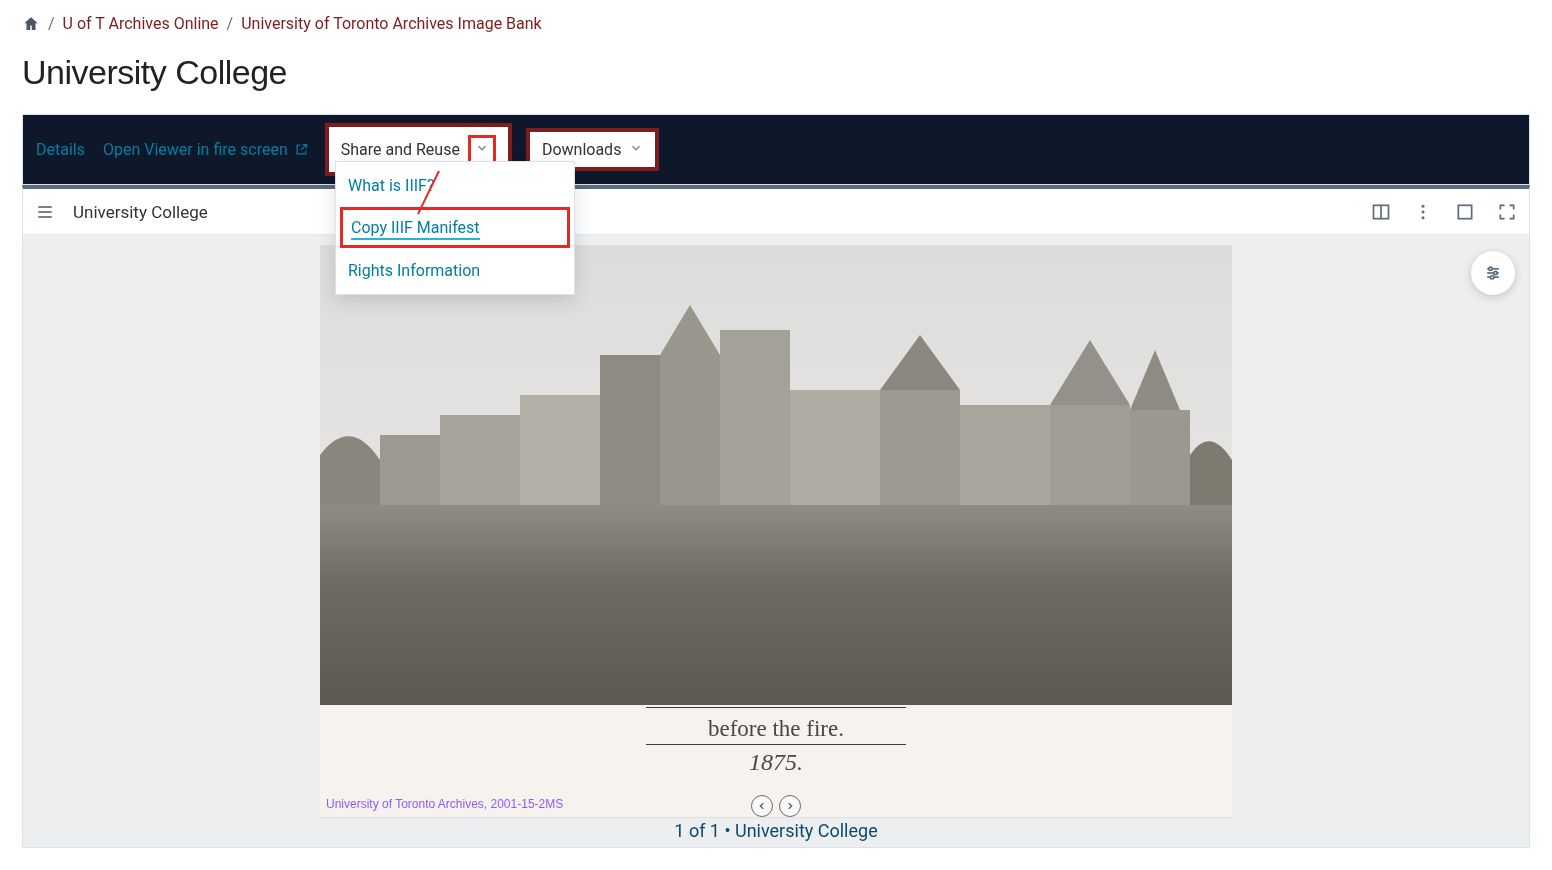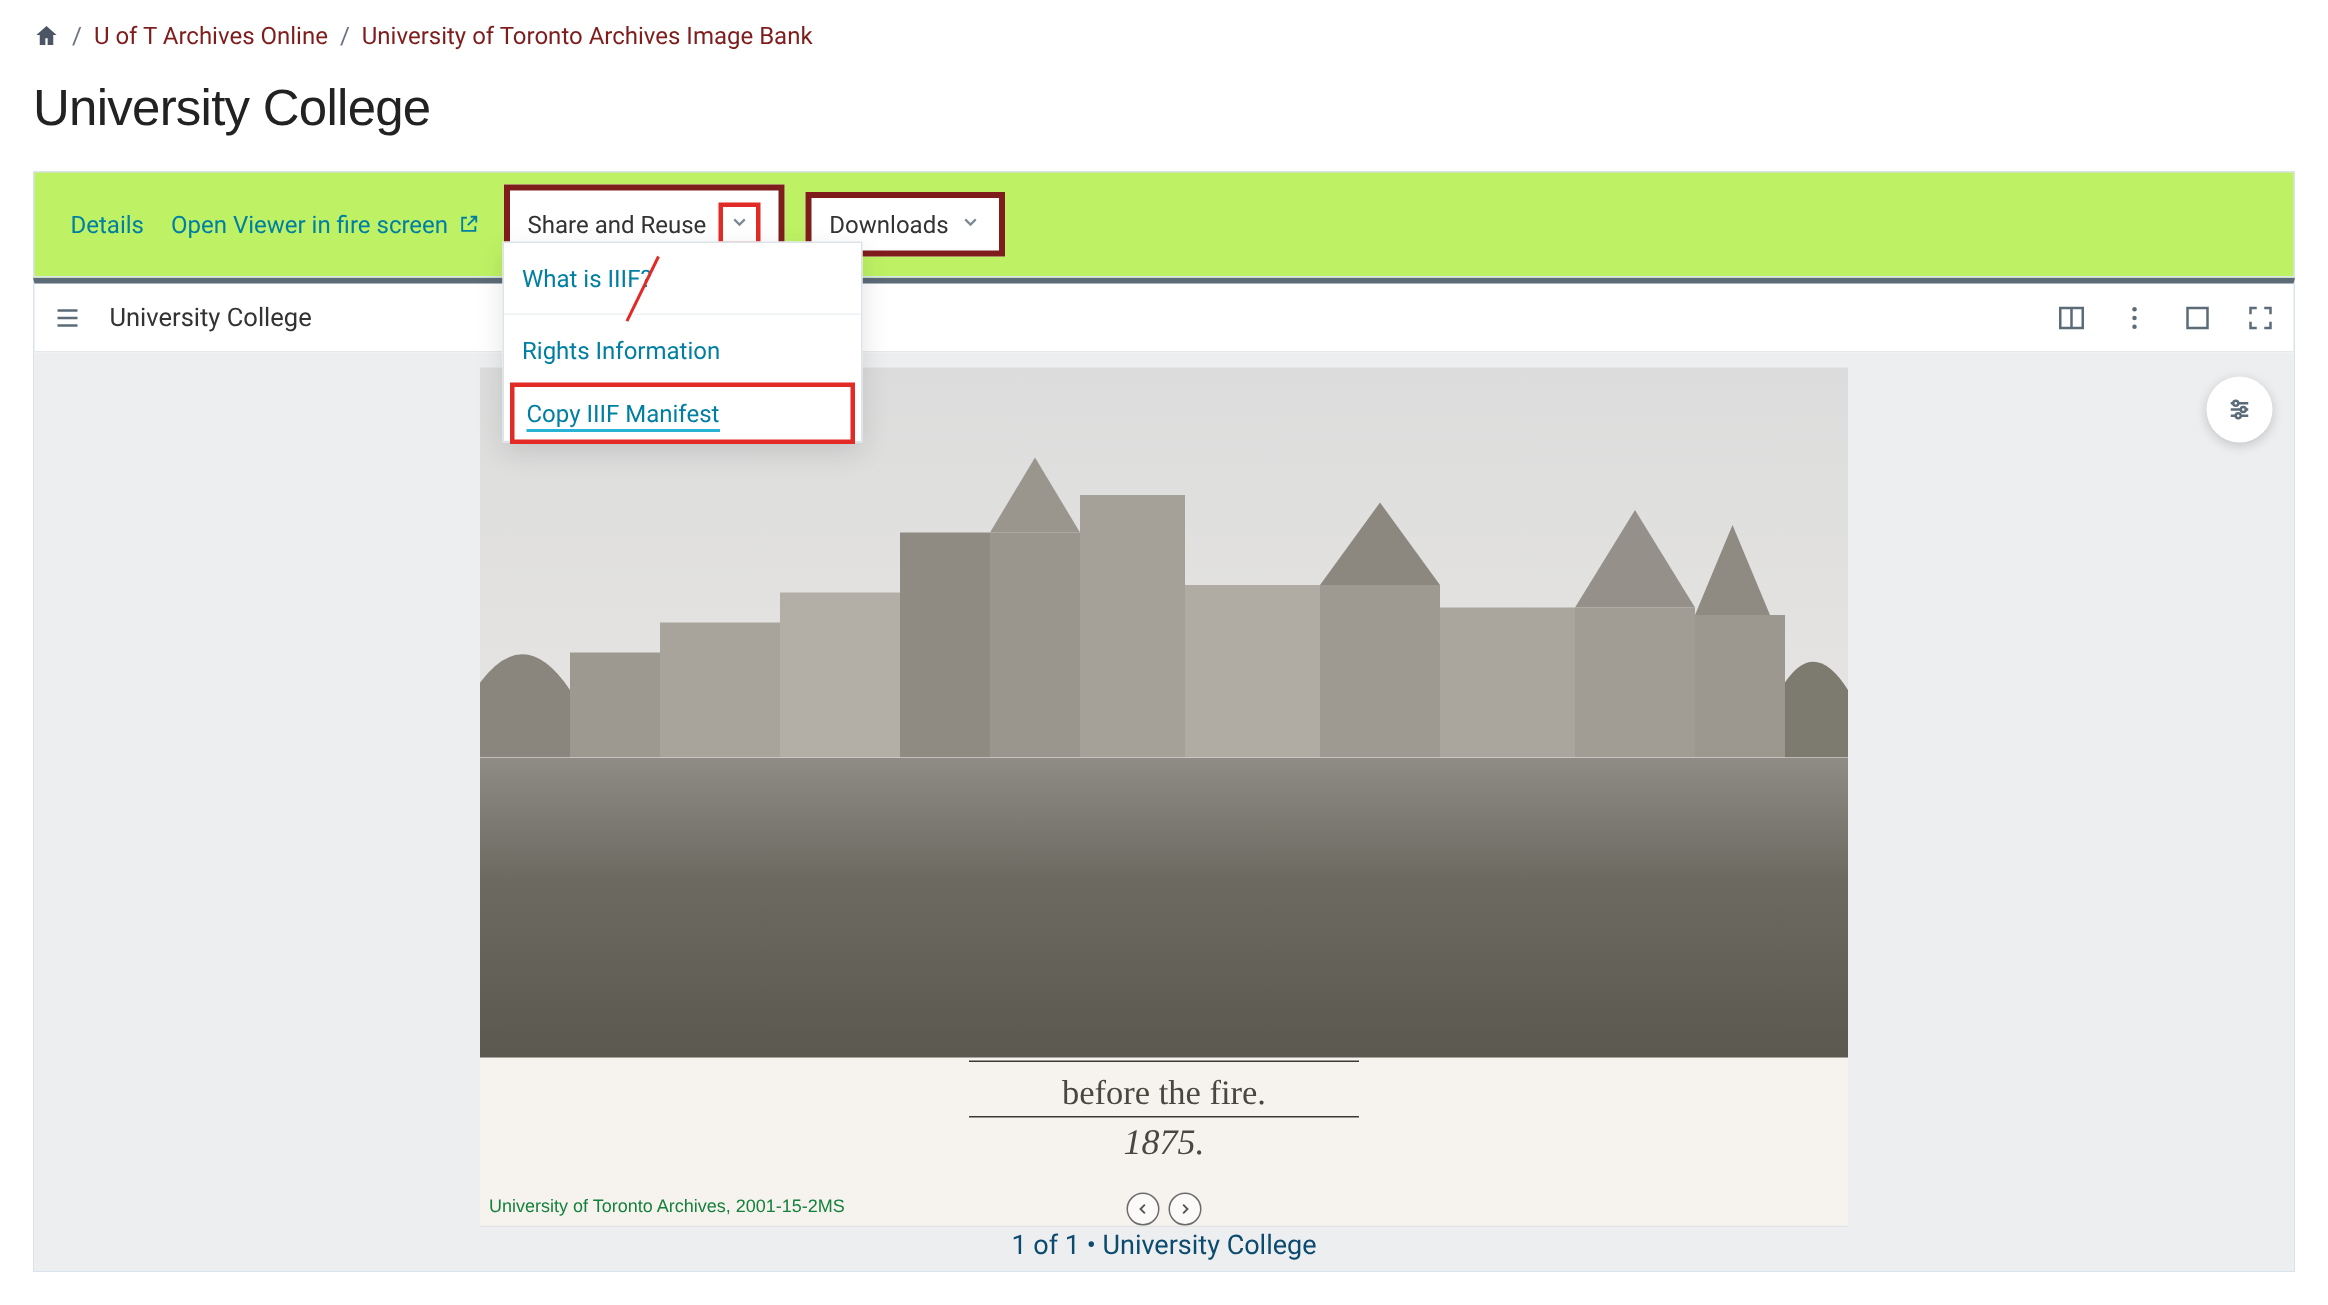--- a/index.html
+++ b/index.html
@@ -31,22 +31,22 @@
     font-size: 34px;
     padding: 12px 22px 22px 22px;
     letter-spacing: -0.5px;
     color: #222;
   }
 
   
   .toolbar-wrap {
     margin: 0 22px;
     border: 1px solid #d9e4ec;
-    background: #bef264;
-    padding: 8px 22px;
+    background: #0f172a;
+    padding: 8px 11px;
     display: flex;
     align-items: center;
     gap: 14px;
     position: relative;
   }
   .toolbar-wrap .link {
     color: #007fa3;
     font-size: 16px;
     padding: 6px 2px;
     display: inline-flex;
@@ -178,21 +178,21 @@
     color: #4a473f;
     text-align:center;
   }
   .photo-caption .scriptline { font-size: 23px; padding-top: 6px; }
   .photo-caption .year { font-size: 24px; padding-top: 2px; font-style: italic;}
   .photo-caption .rule {
     width: 260px; height:1px; background:#3d3a33; margin: 2px auto;
   }
   .photo-caption .cred {
     position:absolute; left:6px; bottom:6px; font-family: Arial, sans-serif;
-    font-size: 12px; color:#15803d; font-style:normal;
+    font-size: 12px; color:#8b5cf6; font-style:normal;
   }
 
   .nav-arrows {
     position:absolute;
     left:50%; transform:translateX(-50%);
     bottom: 30px;
     display:flex; gap:6px;
     z-index: 5;
   }
   .nav-arrows .circ {
@@ -265,24 +265,24 @@
       <svg width="14" height="14" viewBox="0 0 24 24" fill="none" stroke="currentColor" stroke-width="2.5">
           <polyline points="6 9 12 15 18 9"></polyline>
         </svg>
     </span>
   </button>
 
   <div class="callout-line"></div>
 
   <div class="share-dropdown">
     <a href="#" class="item">What is IIIF?</a>
-    <a href="#" class="item">Rights Information</a>
     <a href="#" class="item highlighted">
       <span>Copy IIIF Manifest</span>
     </a>
+    <a href="#" class="item">Rights Information</a>
   </div>
 </div>
 
 <div class="viewer-shell">
   <div class="viewer-topbar">
     <div class="left">
       <span class="hamburger icon-btn">
         <svg width="20" height="20" viewBox="0 0 24 24" fill="none" stroke="currentColor" stroke-width="2">
             <line x1="4" y1="6" x2="20" y2="6"></line>
             <line x1="4" y1="12" x2="20" y2="12"></line>

